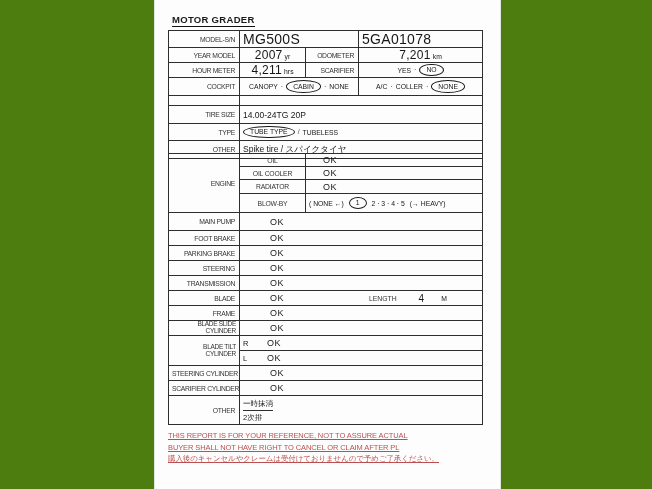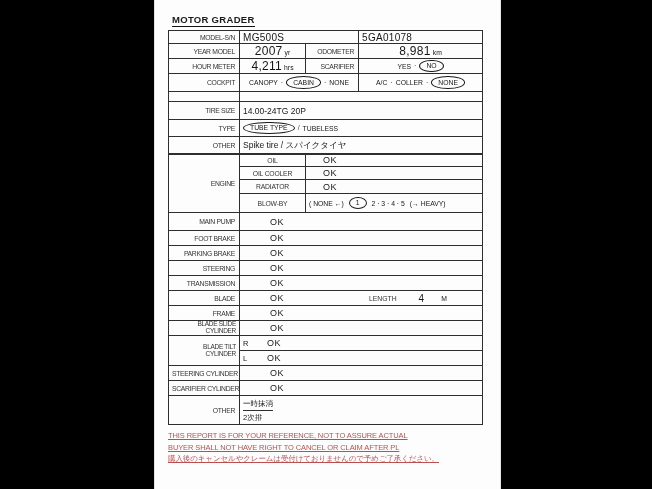--- a/index.html
+++ b/index.html
@@ -13,21 +13,21 @@
         border:1.4px solid #262626;}
   #t1{top:30px;width:314px;}
   #t2{top:153px;width:314px;}
   td{border:1px solid #2e2e2e;padding:0 3px;font-size:7px;white-space:nowrap;
      overflow:visible;color:#161616;vertical-align:middle;}
   td.lbl{text-align:right;padding-right:4px;font-size:6.8px;letter-spacing:-.3px;color:#333;}
   td.sub{text-align:center;font-size:6.8px;letter-spacing:-.2px;color:#333;}
   td.ctr{text-align:center;}
   .r13{height:13px}.r12{height:12px}.r18{height:18px}.r10{height:10px}
   .r15{height:15px}.r17{height:17px}.r14{height:14px}.r19{height:19px}.r29{height:29px}
-  .bigval{font-size:10px;letter-spacing:.3px;}
+  .bigval{font-size:14px;letter-spacing:.3px;}
   .num{font-size:12px;letter-spacing:.3px;margin-top:32px;}
   .unit{font-size:6.8px;margin-left:2px;}
   .v{font-size:8.5px;}
   .opt{font-size:6.8px;}
   .dot{font-size:7px;margin:0 3px;color:#444;}
   .circ{display:inline-block;border:1.1px solid #1a1a1a;border-radius:50%;
         padding:1.5px 6px 2px;line-height:7px;font-size:6.8px;}
   .okcell{padding-left:30px;font-size:9px;letter-spacing:.5px;}
   .okcell-e{padding-left:17px;font-size:9px;letter-spacing:.5px;}
   .ok{font-size:9px;letter-spacing:.5px;}
@@ -41,21 +41,21 @@
   .rlrow{display:flex;align-items:center;}
   .rl{display:inline-block;width:24px;font-size:7.5px;}
   .otherbox{line-height:13px;font-size:7.5px;}
   .otherbox .ul{border-bottom:1px solid #2e2e2e;display:inline-block;min-width:28px;}
   .disclaimer{position:absolute;left:13px;top:430px;width:330px;
               font-size:7.5px;line-height:11.5px;letter-spacing:-.1px;}
 </style>
 </head>
 <body>
 
-<div class="canvas" style="background: #000000;">
+<div class="canvas" style="background: #4d7c0f;">
   <div class="page" style="background: rgb(253, 253, 253);">
 
     <div class="title">MOTOR GRADER</div>
 
     <table id="t1">
       <colgroup>
           <col style="width:71px">
           <col style="width:66px">
           <col style="width:53px">
           <col style="width:124px">
@@ -66,21 +66,21 @@
         <td class="bigval" colspan="2">MG500S</td>
         <td class="bigval">5GA01078</td>
       </tr>
       <tr class="r13">
         <td class="lbl">YEAR MODEL</td>
         <td class="ctr">
           <span class="num">2007</span><span class="unit">yr</span>
         </td>
         <td class="lbl">ODOMETER</td>
         <td class="ctr">
-          <span class="num">8,981</span><span class="unit">km</span>
+          <span class="num">7,201</span><span class="unit">km</span>
         </td>
       </tr>
       <tr class="r12">
         <td class="lbl">HOUR METER</td>
         <td class="ctr">
           <span class="num">4,211</span><span class="unit">hrs</span>
         </td>
         <td class="lbl">SCARIFIER</td>
         <td class="ctr">
           <span class="opt">YES</span><span class="dot">·</span><span class="circ">NO</span>

